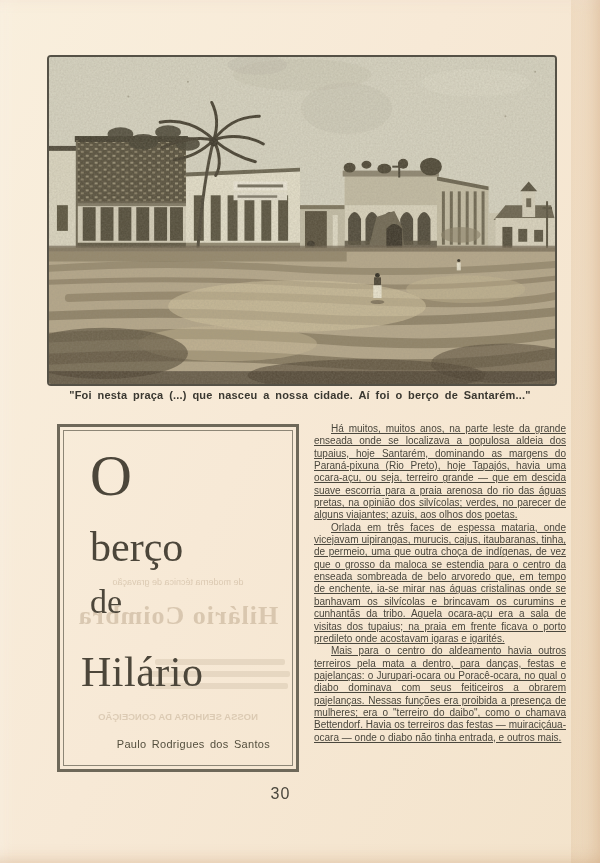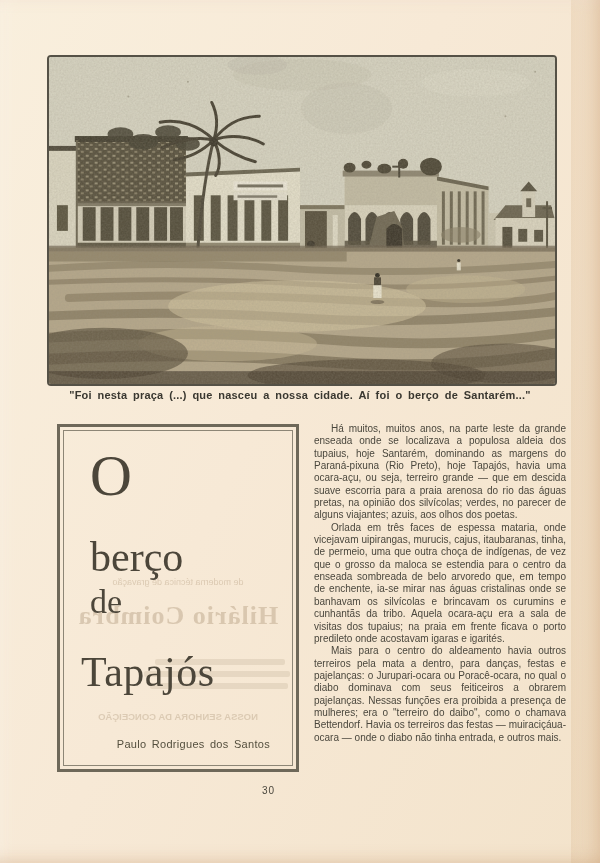--- a/index.html
+++ b/index.html
@@ -39,21 +39,21 @@
   .title-box{
     position:absolute;left:57px;top:424px;width:242px;height:348px;
     box-sizing:border-box;border:3px solid #6e6859;
   }
   .title-inner{position:absolute;inset:3px;border:1px solid #8d8676;}
   .title-line{
     position:absolute;left:30px;line-height:1;
     font-family:"Liberation Serif",serif;color:#4c463a;
   }
   .t1{top:20px;font-size:58px;}
-  .t2{top:109px;font-size:42px;}
+  .t2{top:99px;font-size:42px;}
   .t3{top:158px;font-size:34px;}
   .t4{top:224px;font-size:42px;left:21px;letter-spacing:.5px;}
   .author{
     position:absolute;top:311px;right:26px;
     font-size:11px;color:#544f3e;letter-spacing:.3px;word-spacing:2px;
   }
   
   .ghost{position:absolute;left:0;width:100%;text-align:center;
     transform:scaleX(-1);white-space:nowrap;pointer-events:none;}
   .ghost-small-top{top:150px;font-size:9px;color:rgba(154,130,96,.30);}
@@ -63,25 +63,25 @@
   .ghost-bar{position:absolute;height:6px;border-radius:2px;background:rgba(152,130,100,.16);pointer-events:none;}
   .gb1{left:95px;top:232px;width:130px;}
   .gb2{left:84px;top:244px;width:146px;}
   .gb3{left:90px;top:256px;width:138px;}
 
   
   .article{
     position:absolute;left:314px;top:423px;width:252px;
     font-size:10px;line-height:12.35px;color:#4a473d;text-align:justify;
   }
-  .article p{margin:0;text-indent:17px;}
+  .article p{margin:0;text-indent:17px;text-decoration:underline;}
 
   .page-number{
-    position:absolute;top:785px;left:4px;width:529px;text-align:center;
-    font-size:10px;color:#4a473d;letter-spacing:1px;
+    position:absolute;top:785px;left:16px;width:529px;text-align:center;
+    font-size:16px;color:#4a473d;letter-spacing:1px;
   }
 </style>
 </head>
 <body>
 
 <div class="photo-frame">
   <svg viewBox="0 0 510 331" preserveAspectRatio="none">
     <defs>
       <pattern id="speckle" width="9" height="7" patternUnits="userSpaceOnUse">
         <rect width="9" height="7" fill="#564f3c"></rect>
@@ -267,21 +267,21 @@
   <div class="ghost ghost-small-top">de moderna técnica de gravação</div>
   <div class="ghost ghost-headline">Hilário Coimbra</div>
   <div class="ghost-bar gb1"></div>
   <div class="ghost-bar gb2"></div>
   <div class="ghost-bar gb3"></div>
   <div class="ghost ghost-small-bottom">NOSSA SENHORA DA CONCEIÇÃO</div>
 
   <div class="title-line t1">O</div>
   <div class="title-line t2">berço</div>
   <div class="title-line t3">de</div>
-  <div class="title-line t4">Tapajós</div>
+  <div class="title-line t4">Hilário</div>
   <div class="author">Paulo Rodrigues dos Santos</div>
 </div>
 
 <div class="article">
   <p>Há muitos, muitos anos, na parte leste da grande enseada onde se localizava a populosa aldeia dos tupaius, hoje Santarém, dominando as margens do Paraná-pixuna (Rio Preto), hoje Tapajós, havia uma ocara-açu, ou seja, terreiro grande — que em descida suave escorria para a praia arenosa do rio das águas pretas, na opinião dos silvícolas; verdes, no parecer de alguns viajantes; azuis, aos olhos dos poetas.</p>
   <p>Orlada em três faces de espessa mataria, onde vicejavam uipirangas, murucis, cajus, itaubaranas, tinha, de permeio, uma que outra choça de indígenas, de vez que o grosso da maloca se estendia para o centro da enseada sombreada de belo arvoredo que, em tempo de enchente, ia-se mirar nas águas cristalinas onde se banhavam os silvícolas e brincavam os curumins e cunhantãs da tribo. Aquela ocara-açu era a sala de visitas dos tupaius; na praia em frente ficava o porto predileto onde acostavam igaras e igarités.</p>
   <p>Mais para o centro do aldeamento havia outros terreiros pela mata a dentro, para danças, festas e pajelanças: o Jurupari-ocara ou Poracê-ocara, no qual o diabo dominava com seus feiticeiros a obrarem pajelanças. Nessas funções era proibida a presença de mulheres; era o "terreiro do daibo", como o chamava Bettendorf. Havia os terreiros das festas — muiraciçáua-ocara — onde o diabo não tinha entrada, e outros mais.</p>
 </div>
 
 <div class="page-number">30</div>

